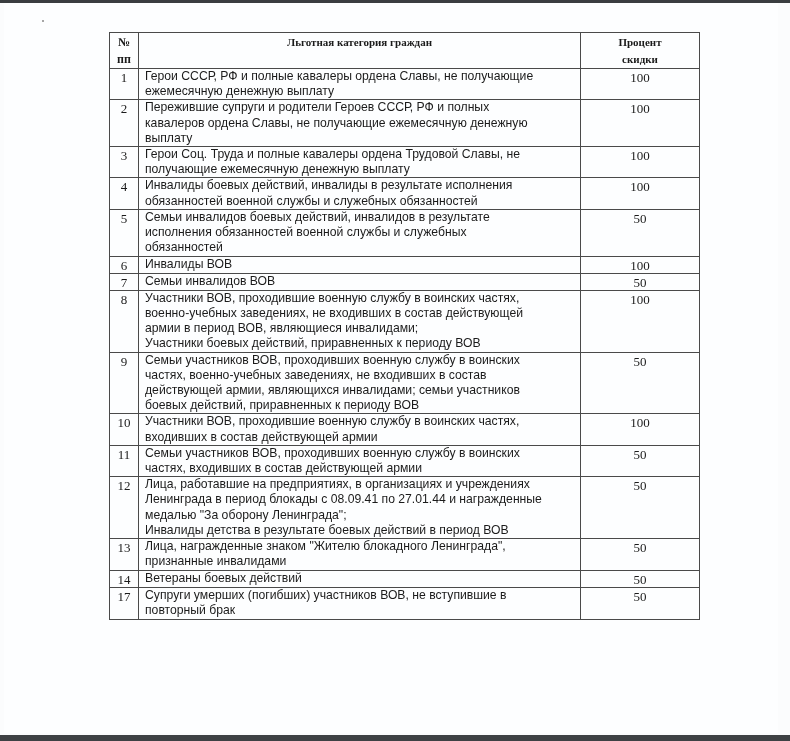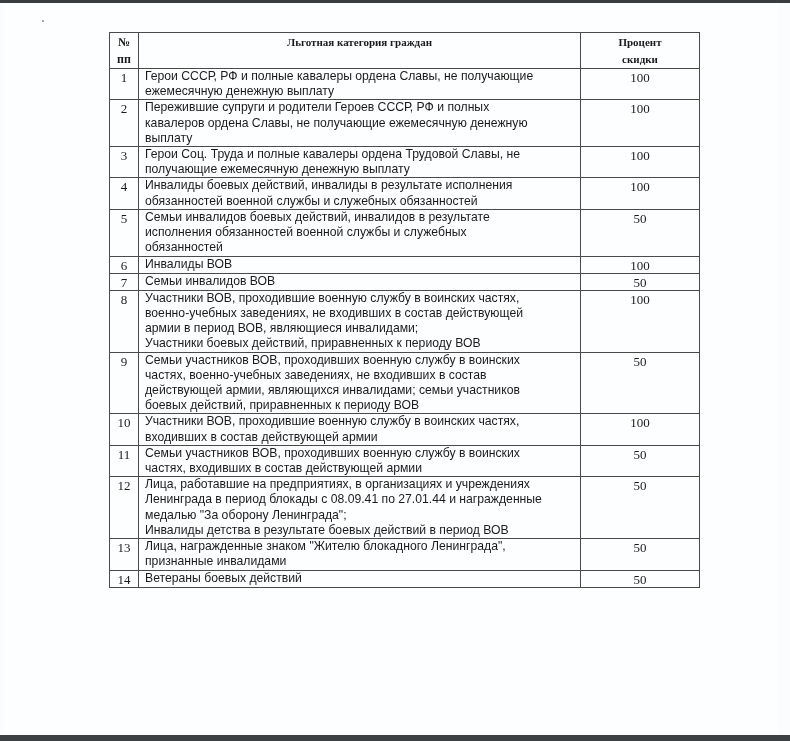--- a/index.html
+++ b/index.html
@@ -172,16 +172,22 @@
       <td class="num">13</td>
       <td class="cat">Лица, награжденные знаком "Жителю блокадного Ленинграда",
 признанные инвалидами</td>
       <td class="pct">50</td>
     </tr>
     <tr style="height:16px">
       <td class="num">14</td>
       <td class="cat">Ветераны боевых действий</td>
       <td class="pct">50</td>
     </tr>
+    <tr style="height:32px">
+      <td class="num">17</td>
+      <td class="cat">Супруги умерших (погибших) участников ВОВ, не вступившие в
+повторный брак</td>
+      <td class="pct">50</td>
+    </tr>
   </tbody>
 </table>
 
 <div class="bottom-bar"></div>
 
 </body></html>

